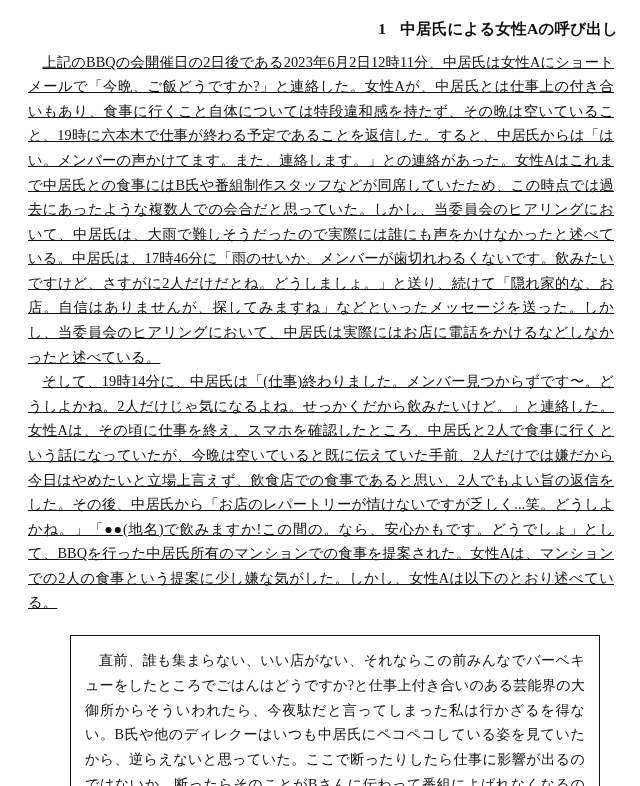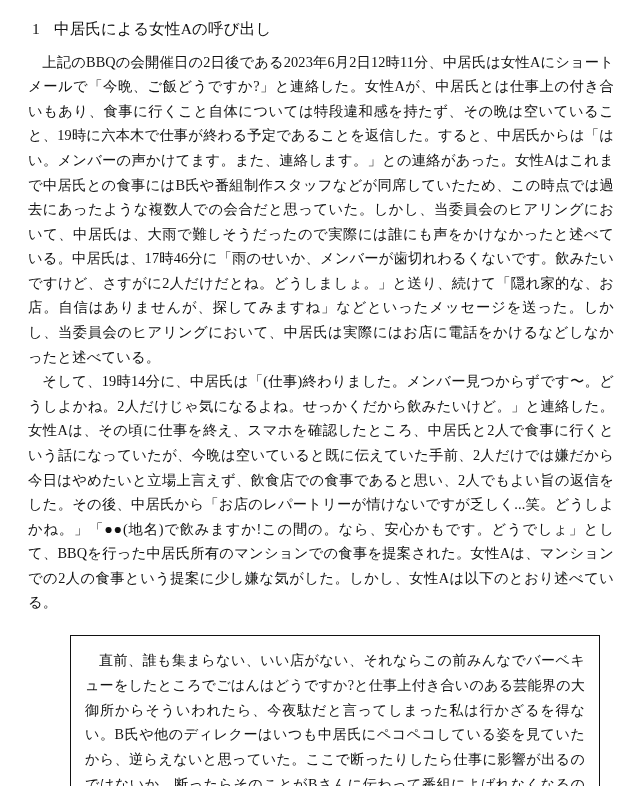--- a/index.html
+++ b/index.html
@@ -16,39 +16,41 @@
   }
   .page {
     width: 640px;
     height: 786px;
     box-sizing: border-box;
     padding: 14px 22px 10px 22px;
     position: relative;
   }
   .heading {
     font-size: 15.5px;
-    font-weight: normal;
+    font-weight: bold;
     letter-spacing: 0.2px;
     margin: 4px 0 10px 10px;
     line-height: 1.4;
+    text-align: right;
   }
   .heading .num {
     margin-right: 14px;
   }
   .body-text p {
     font-size: 14.3px;
     line-height: 1.72;
     margin: 0 0 0 0;
     text-align: justify;
     text-justify: inter-character;
     text-indent: 1em;
     letter-spacing: 0.01em;
   }
   .body-text {
     margin: 0 4px 0 6px;
+    text-decoration: underline;
   }
   .quote-box {
     margin: 20px 18px 0 48px;
     border: 1px solid #111111;
     padding: 12px 14px 12px 14px;
     box-sizing: border-box;
   }
   .quote-box p {
     font-size: 14.1px;
     line-height: 1.76;

